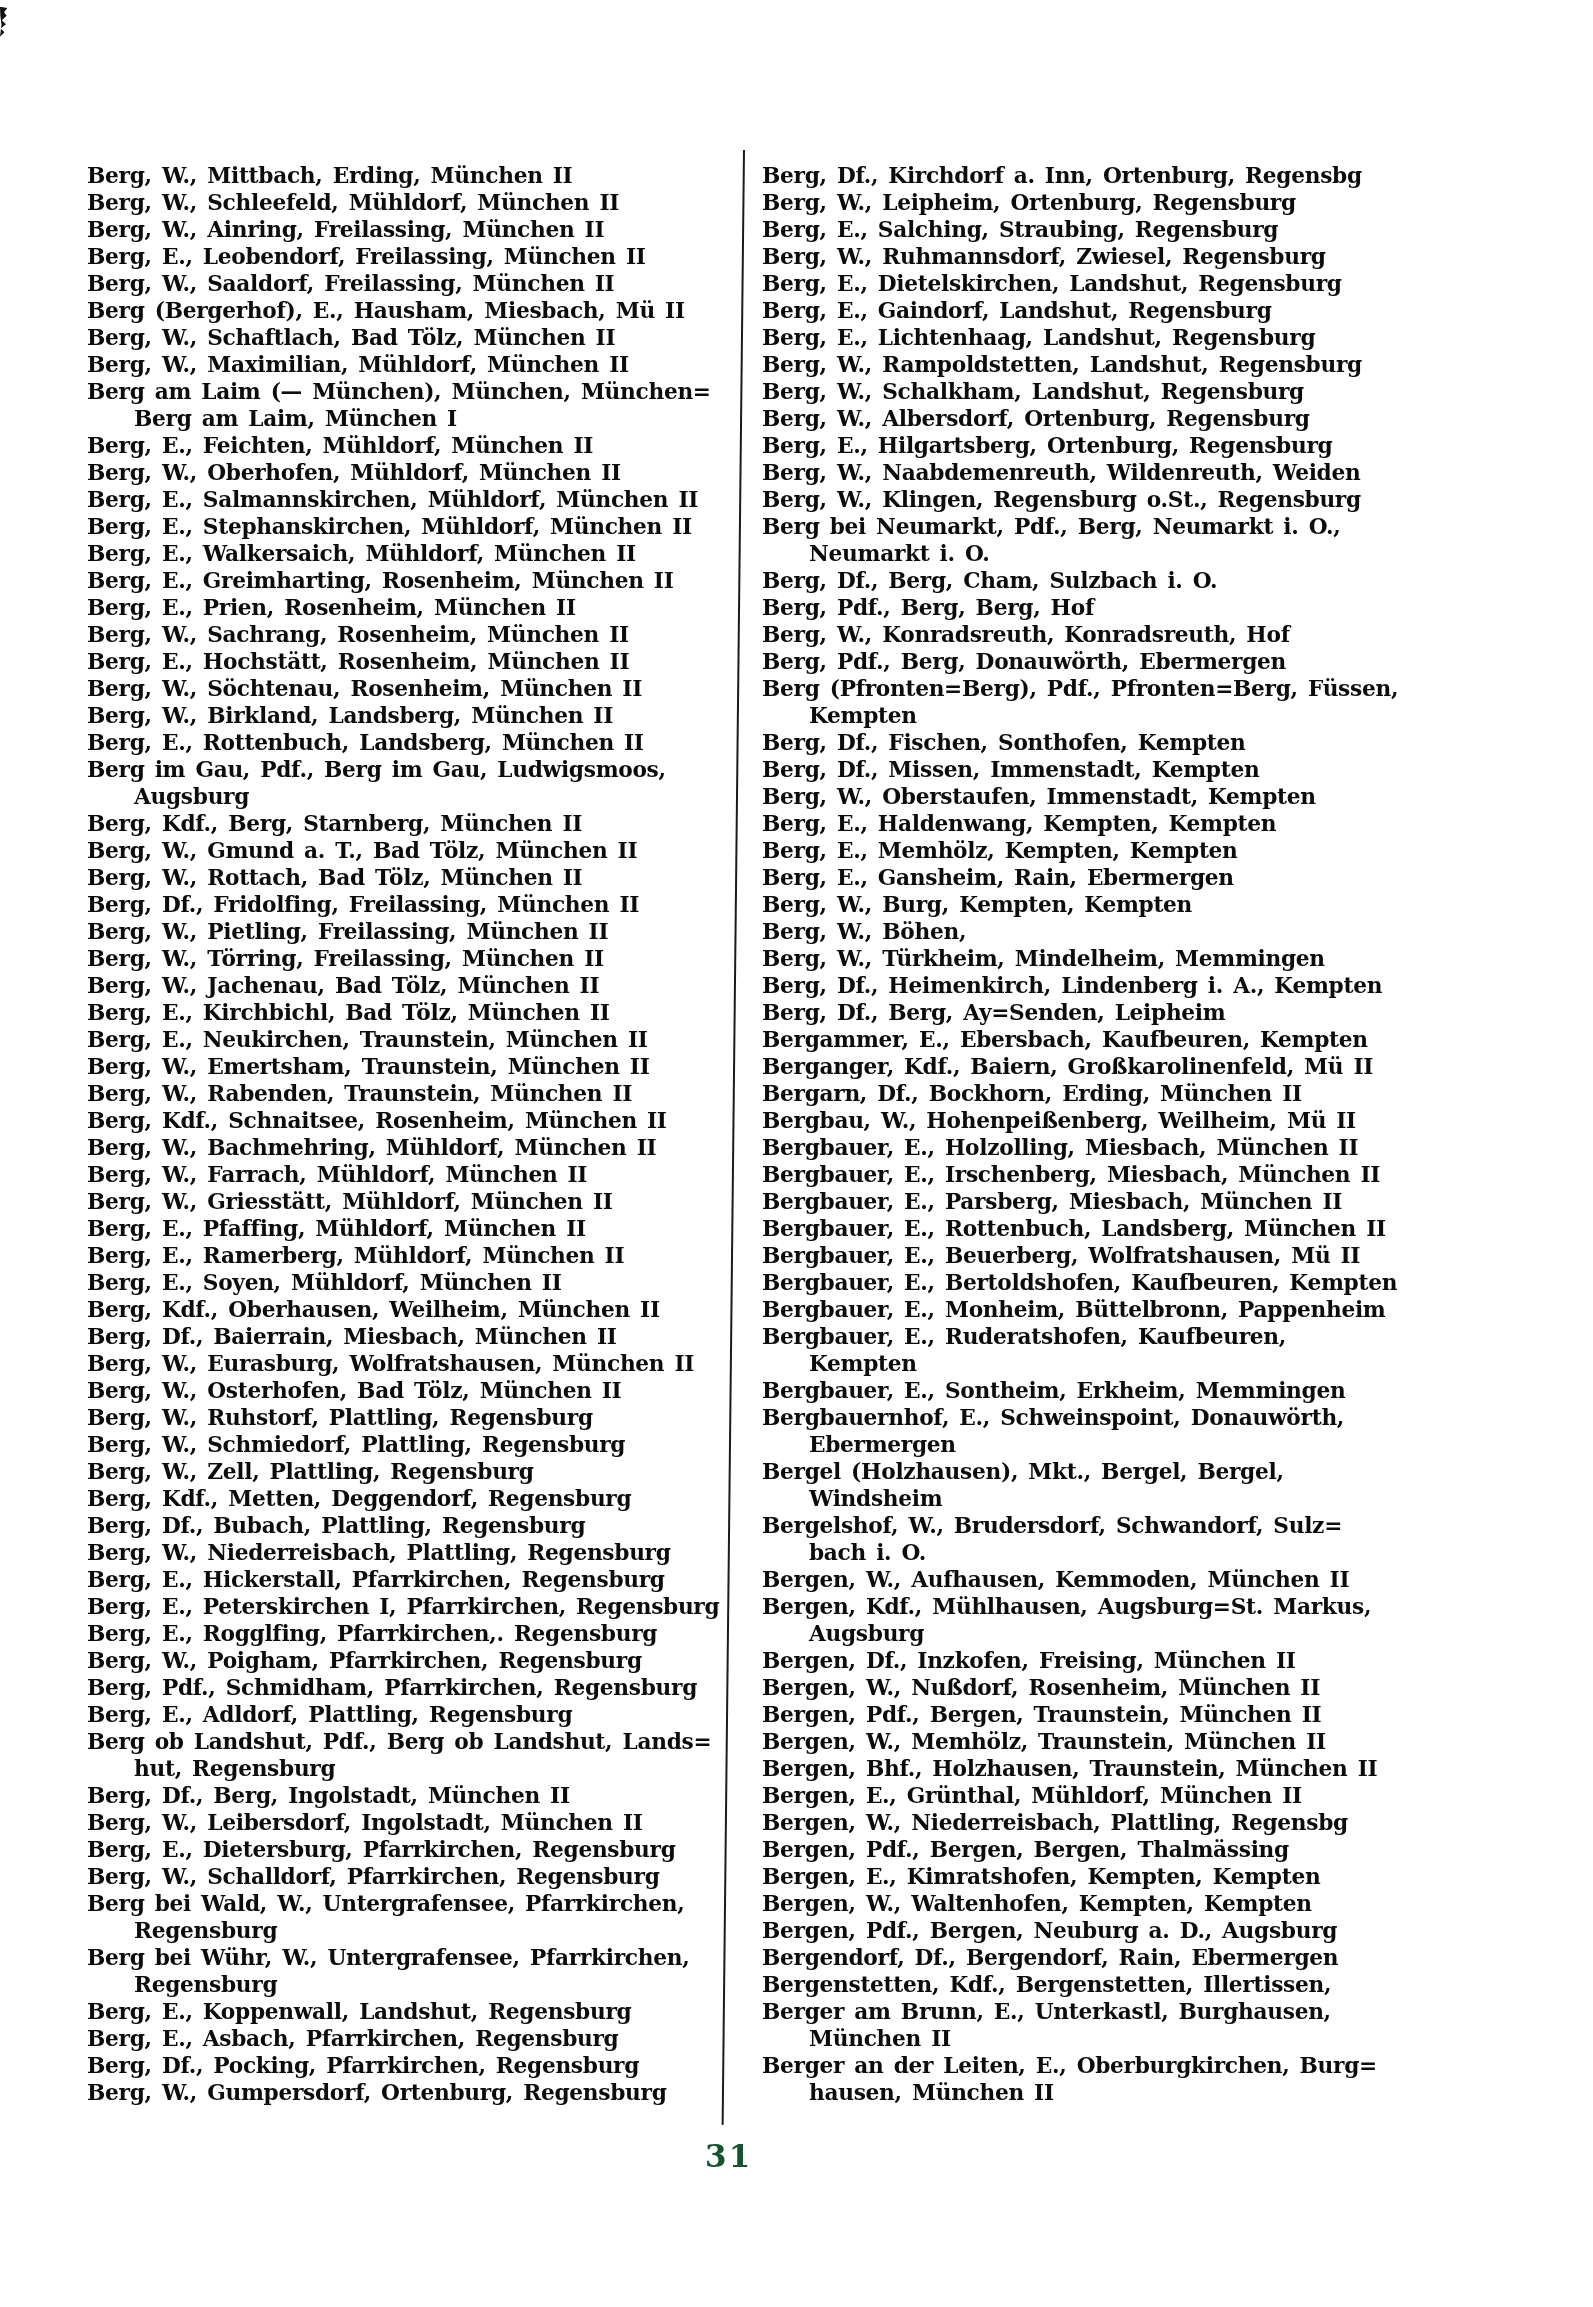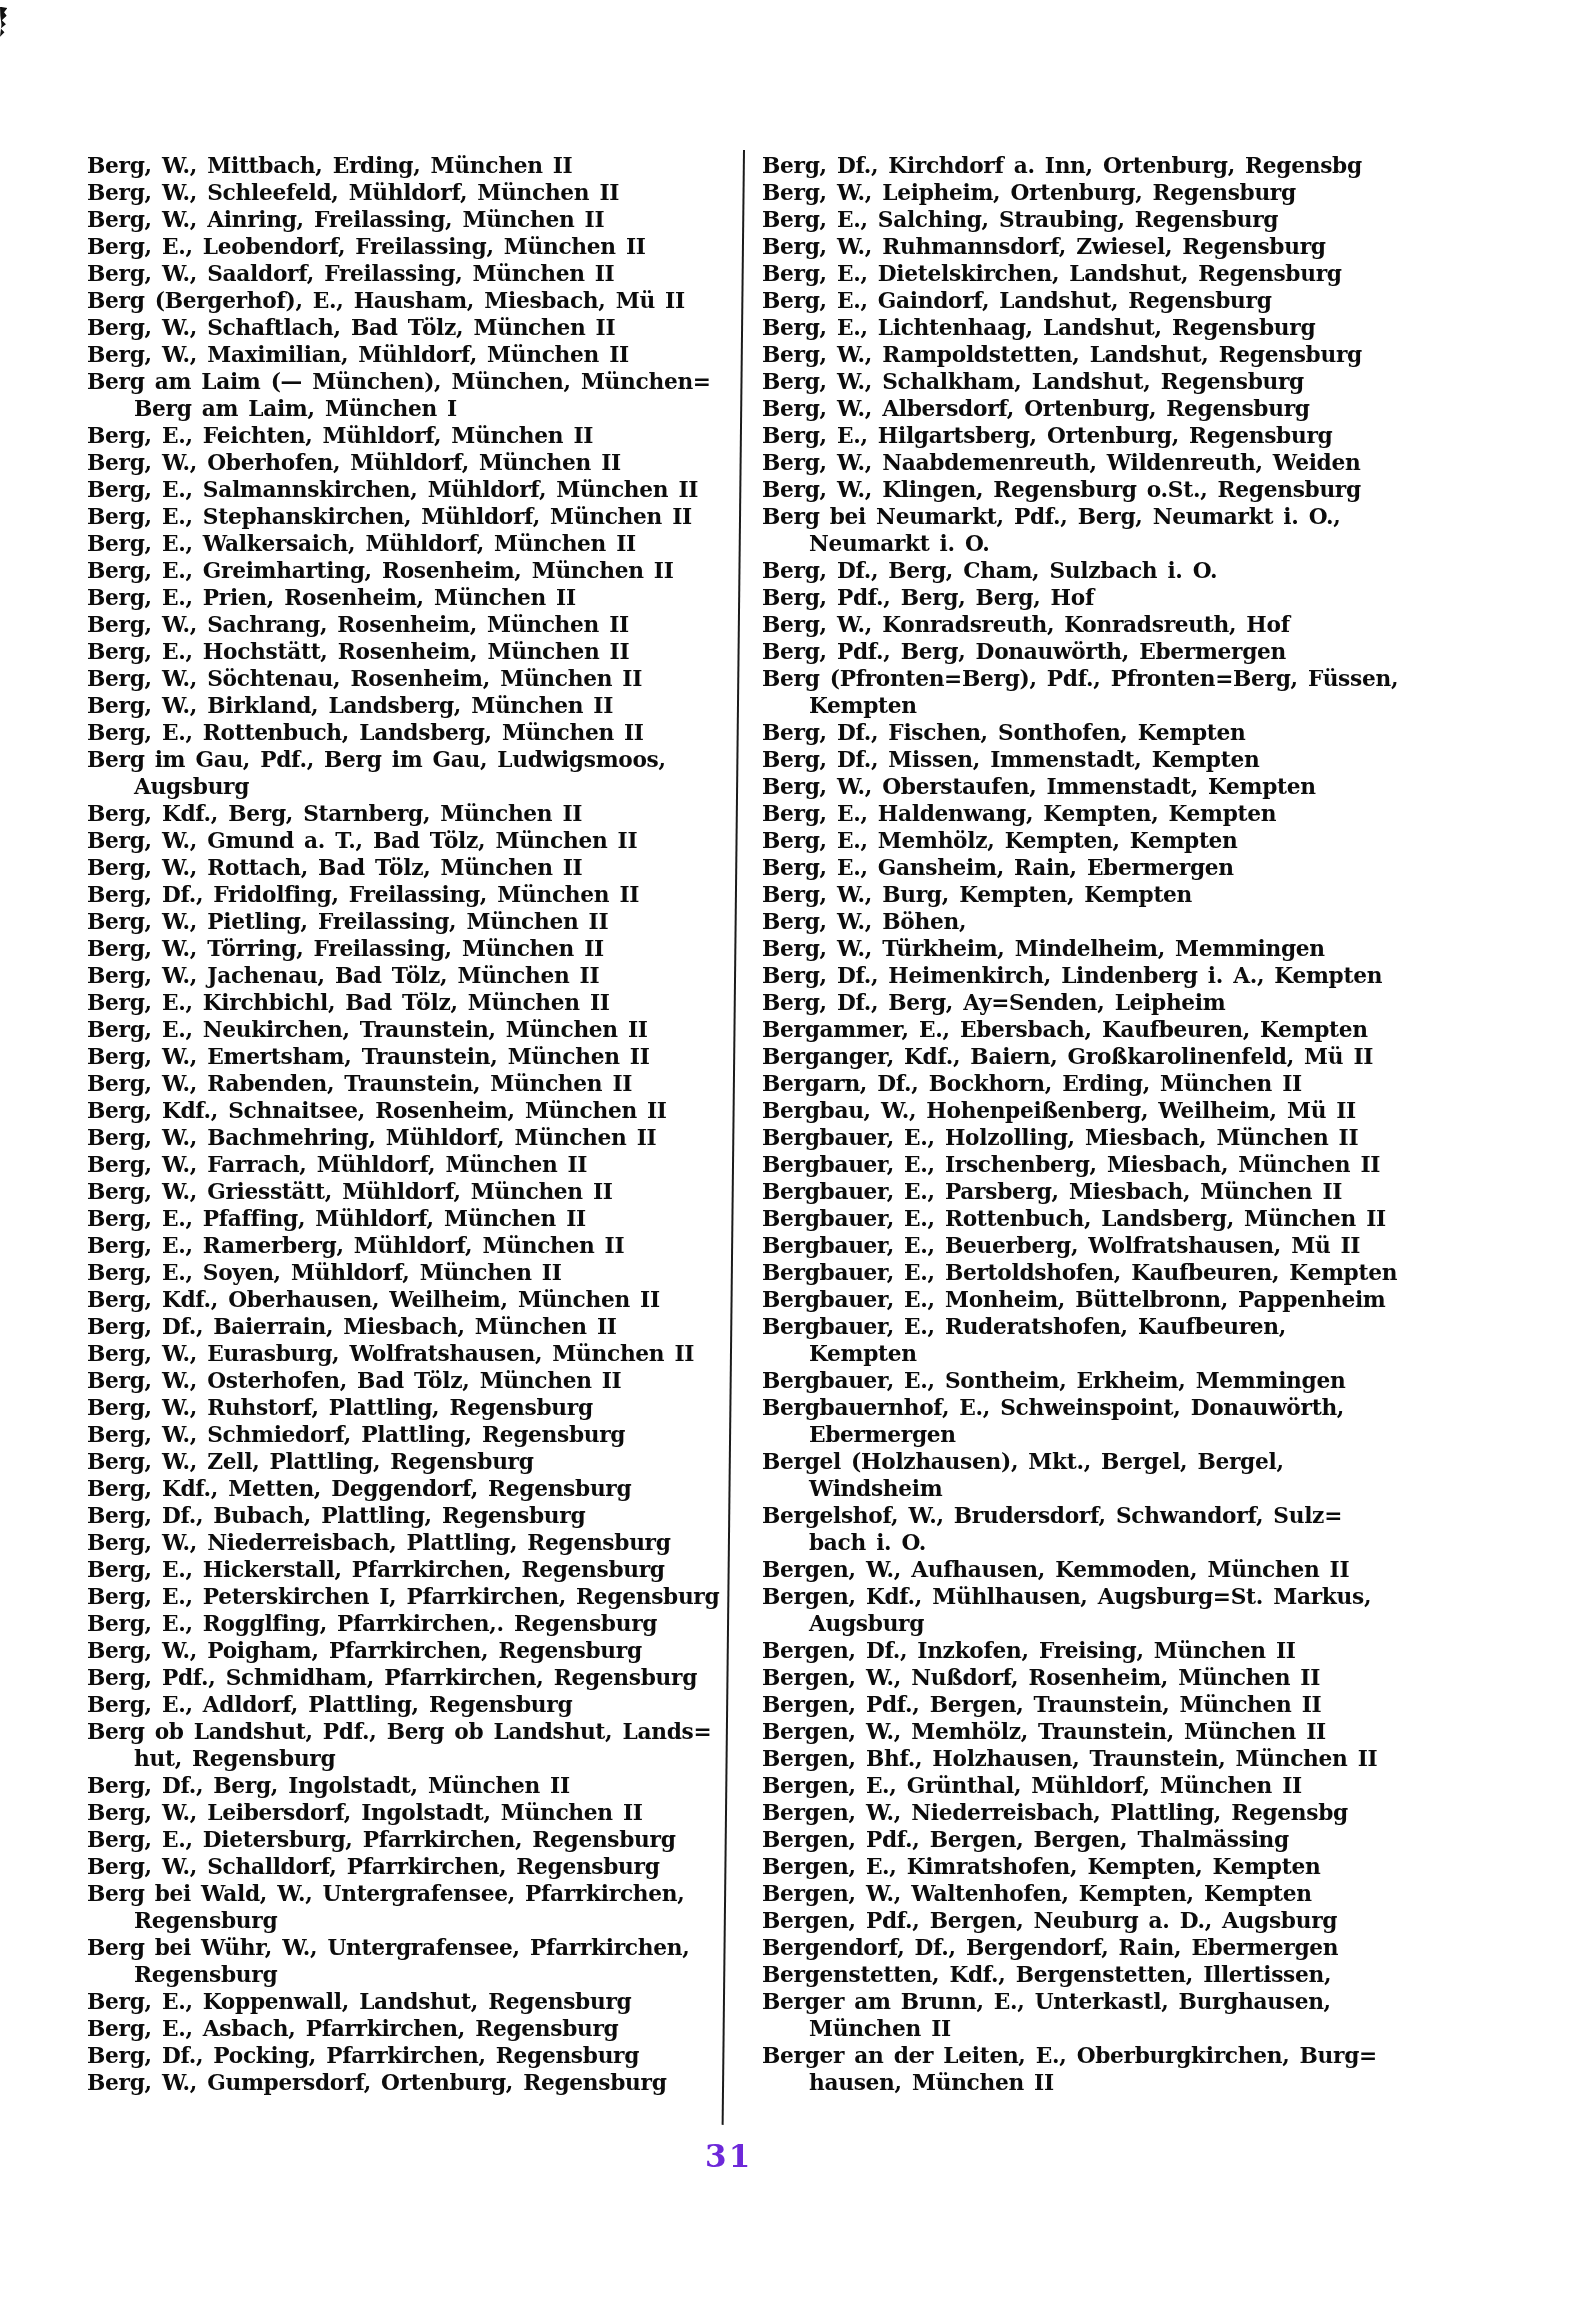--- a/index.html
+++ b/index.html
@@ -6,21 +6,21 @@
   .page {
     position: relative;
     width: 1594px;
     height: 2307px;
     background: #ffffff;
     overflow: hidden;
     font-family: "DejaVu Serif", serif;
   }
   .column {
     position: absolute;
-    top: 152px;
+    top: 162px;
     color: #0c0c0c;
     font-size: 21.7px;
     font-weight: bold;
     font-family: "DejaVu Serif", serif;
   }
   #left-column  { left: 87px;  width: 656px; }
   #right-column { left: 762px; width: 660px; }
   .line {
     height: 27px;
     line-height: 27px;
@@ -39,21 +39,21 @@
     transform-origin: top center;
     transform: rotate(0.62deg);
   }
   .page-number {
     position: absolute;
     left: 705px;
     top: 2138px;
     font-family: "DejaVu Serif", serif;
     font-size: 31px;
     font-weight: bold;
-    color: #6d28d9;
+    color: #14532d;
     letter-spacing: 2.3px;
   }
   .corner-artifact {
     position: absolute;
     left: 0px;
     top: 6.8px;
     width: 7.4px;
     height: 30px;
     background: #111;
     clip-path: polygon(0% 0%, 100% 4%, 55% 18%, 90% 30%, 25% 45%, 80% 58%, 10% 72%, 60% 85%, 0% 100%, 20% 60%, 5% 30%);

